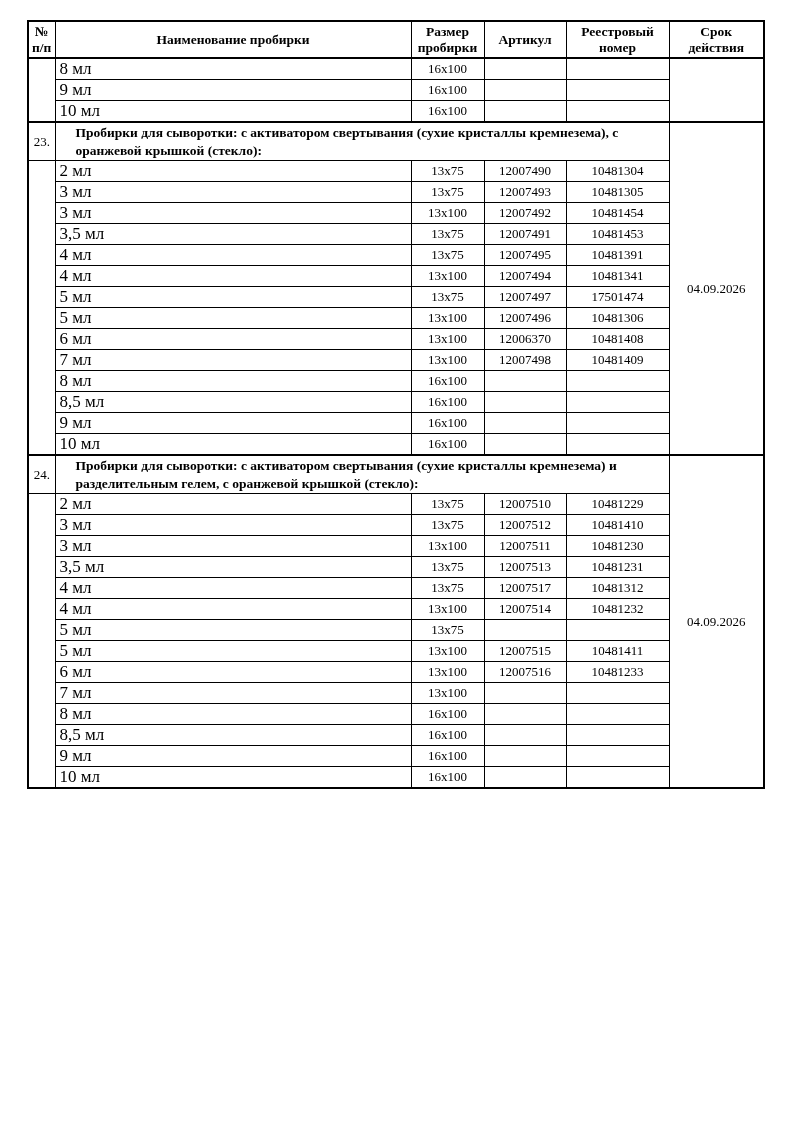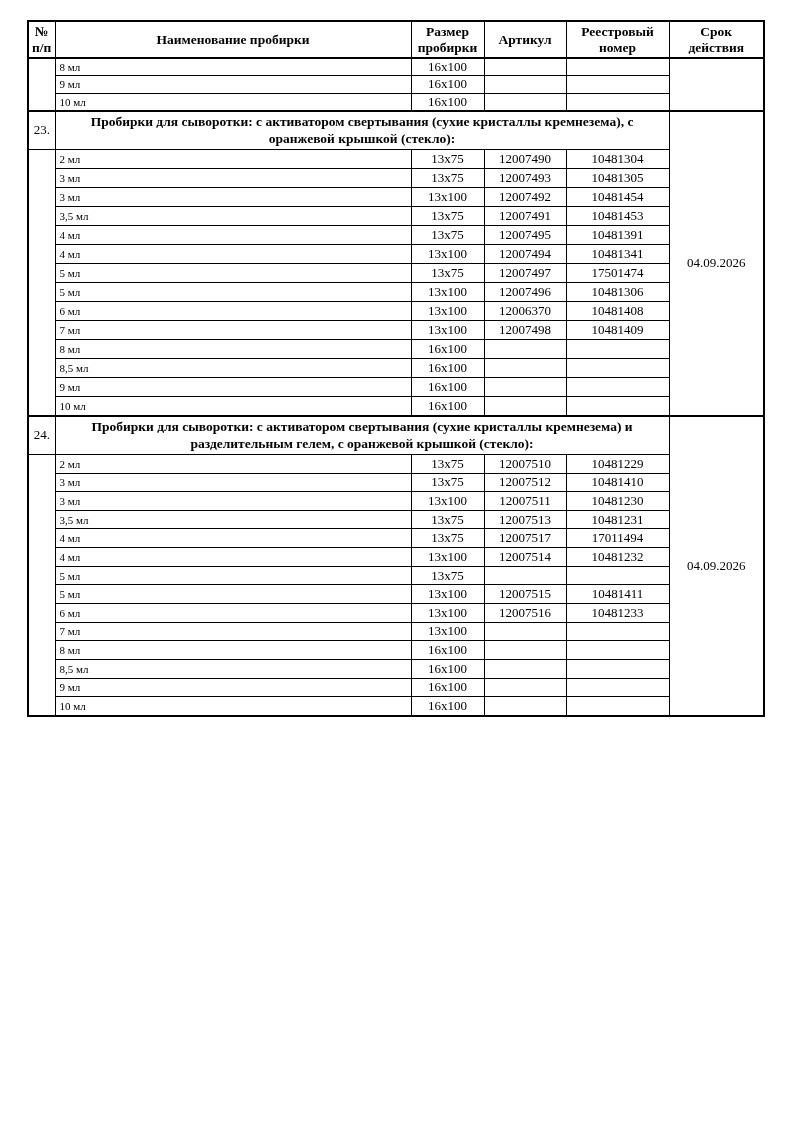--- a/index.html
+++ b/index.html
@@ -42,30 +42,29 @@
     font-size: 13.5px;
     line-height: 1.18;
     text-align: center;
     height: 33px;
     padding: 1px 0;
   }
   tr.section-start td { border-top: 2px solid #000; }
   td.name {
     text-align: left;
     padding-left: 4px;
-    font-size: 11px;
+    font-size: 17px;
   }
   td.center { text-align: center; font-size: 13px; }
   td.num    { text-align: center; font-size: 13px; margin-left: 28px; }
   td.validity { text-align: center; font-size: 13px; margin-top: 20px; }
   td.section-title {
     font-weight: bold;
     font-size: 13.5px;
     line-height: 1.28;
-    text-align: center;
     padding: 1px 20px;
   }
   tr.carry td { height: 16.3px; }
   tr.section-head td { height: 35px; }
   tr.data.sec-0 td { height: 18px; }
   tr.data.sec-1 td { height: 17.65px; }
 </style>
 </head>
 <body>
 
@@ -245,21 +244,21 @@
         <tr class="data sec-1">
           <td class="name">3,5 мл</td>
           <td class="center">13x75</td>
           <td class="center">12007513</td>
           <td class="center">10481231</td>
         </tr>
         <tr class="data sec-1">
           <td class="name">4 мл</td>
           <td class="center">13x75</td>
           <td class="center">12007517</td>
-          <td class="center">17011494</td>
+          <td class="center">10481312</td>
         </tr>
         <tr class="data sec-1">
           <td class="name">4 мл</td>
           <td class="center">13x100</td>
           <td class="center">12007514</td>
           <td class="center">10481232</td>
         </tr>
         <tr class="data sec-1">
           <td class="name">5 мл</td>
           <td class="center">13x75</td>

